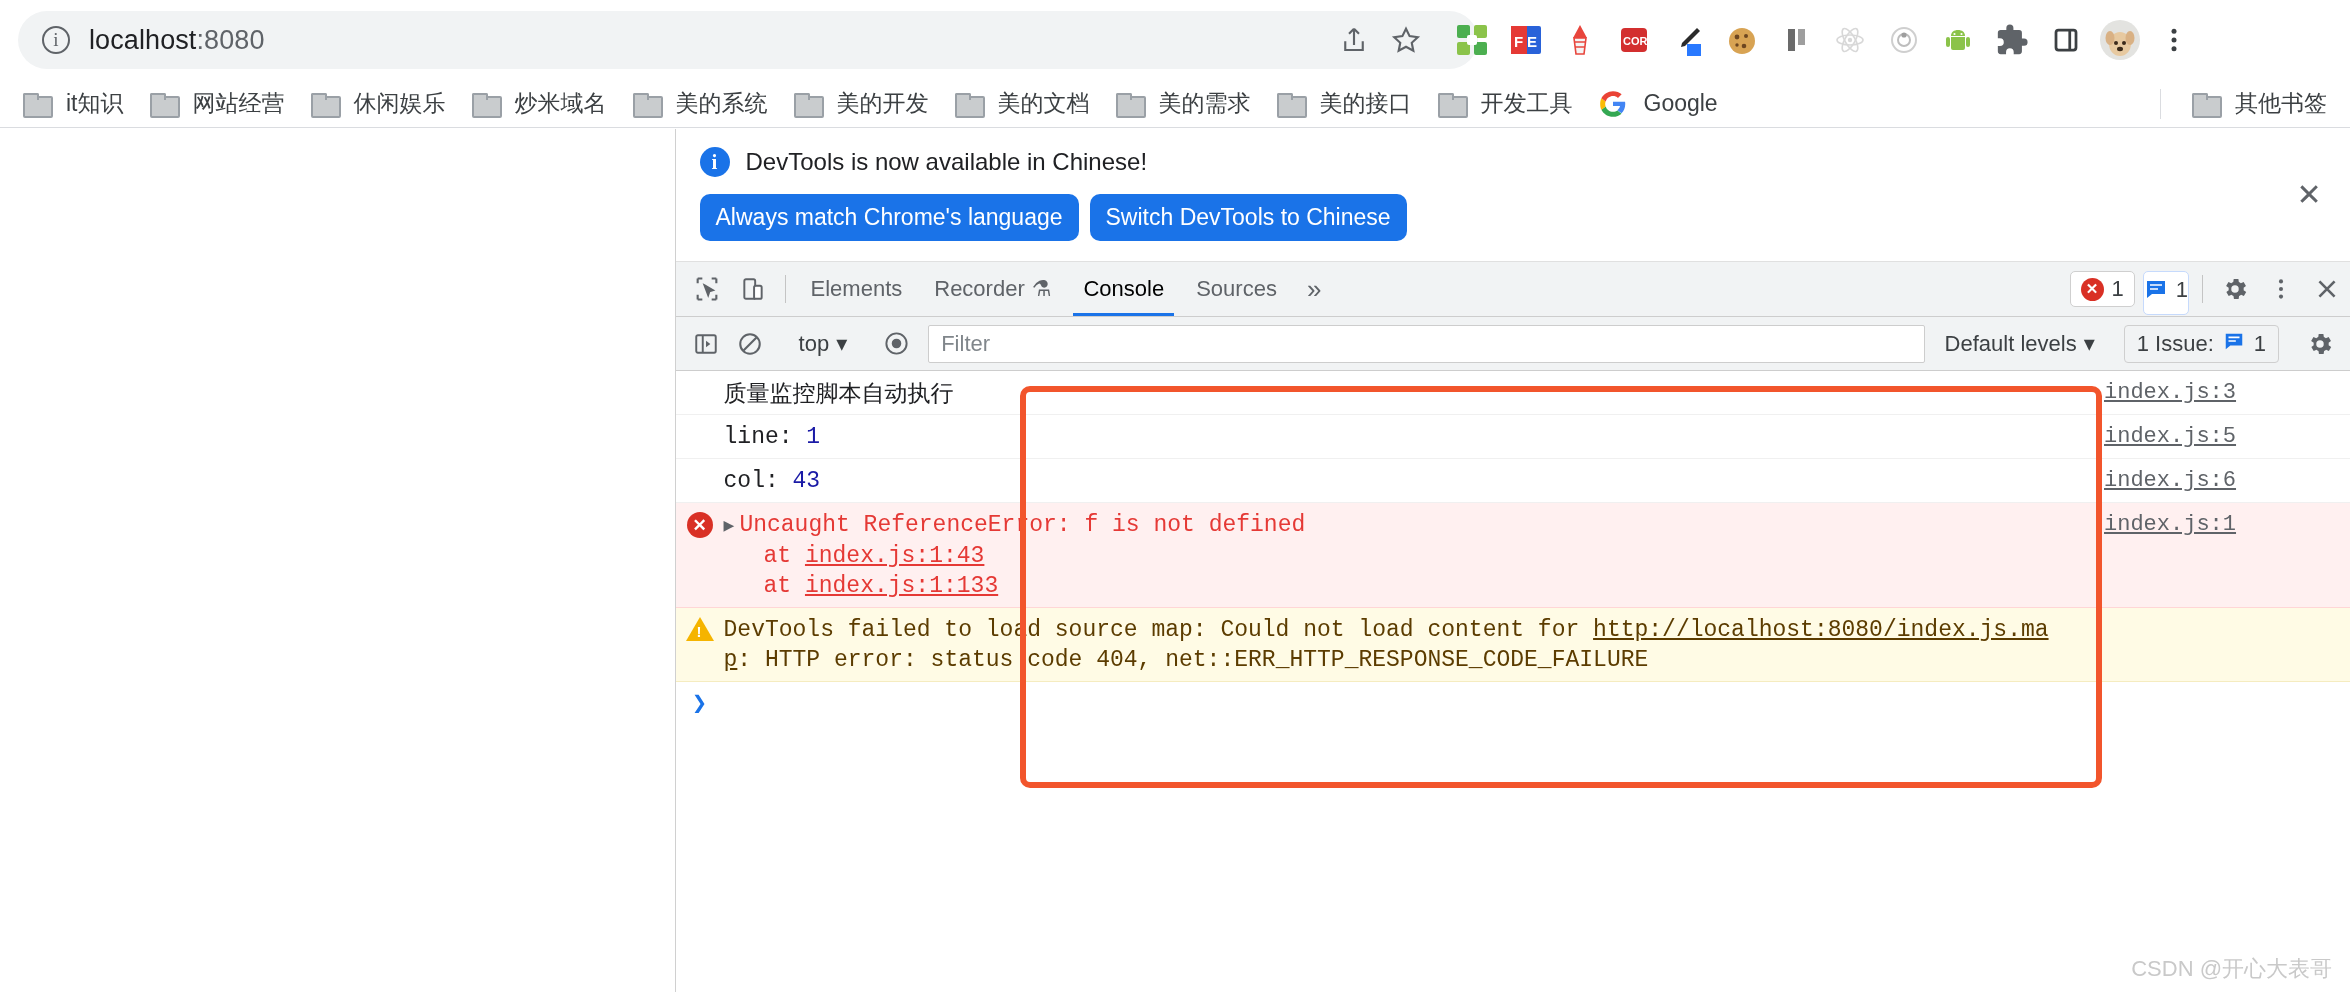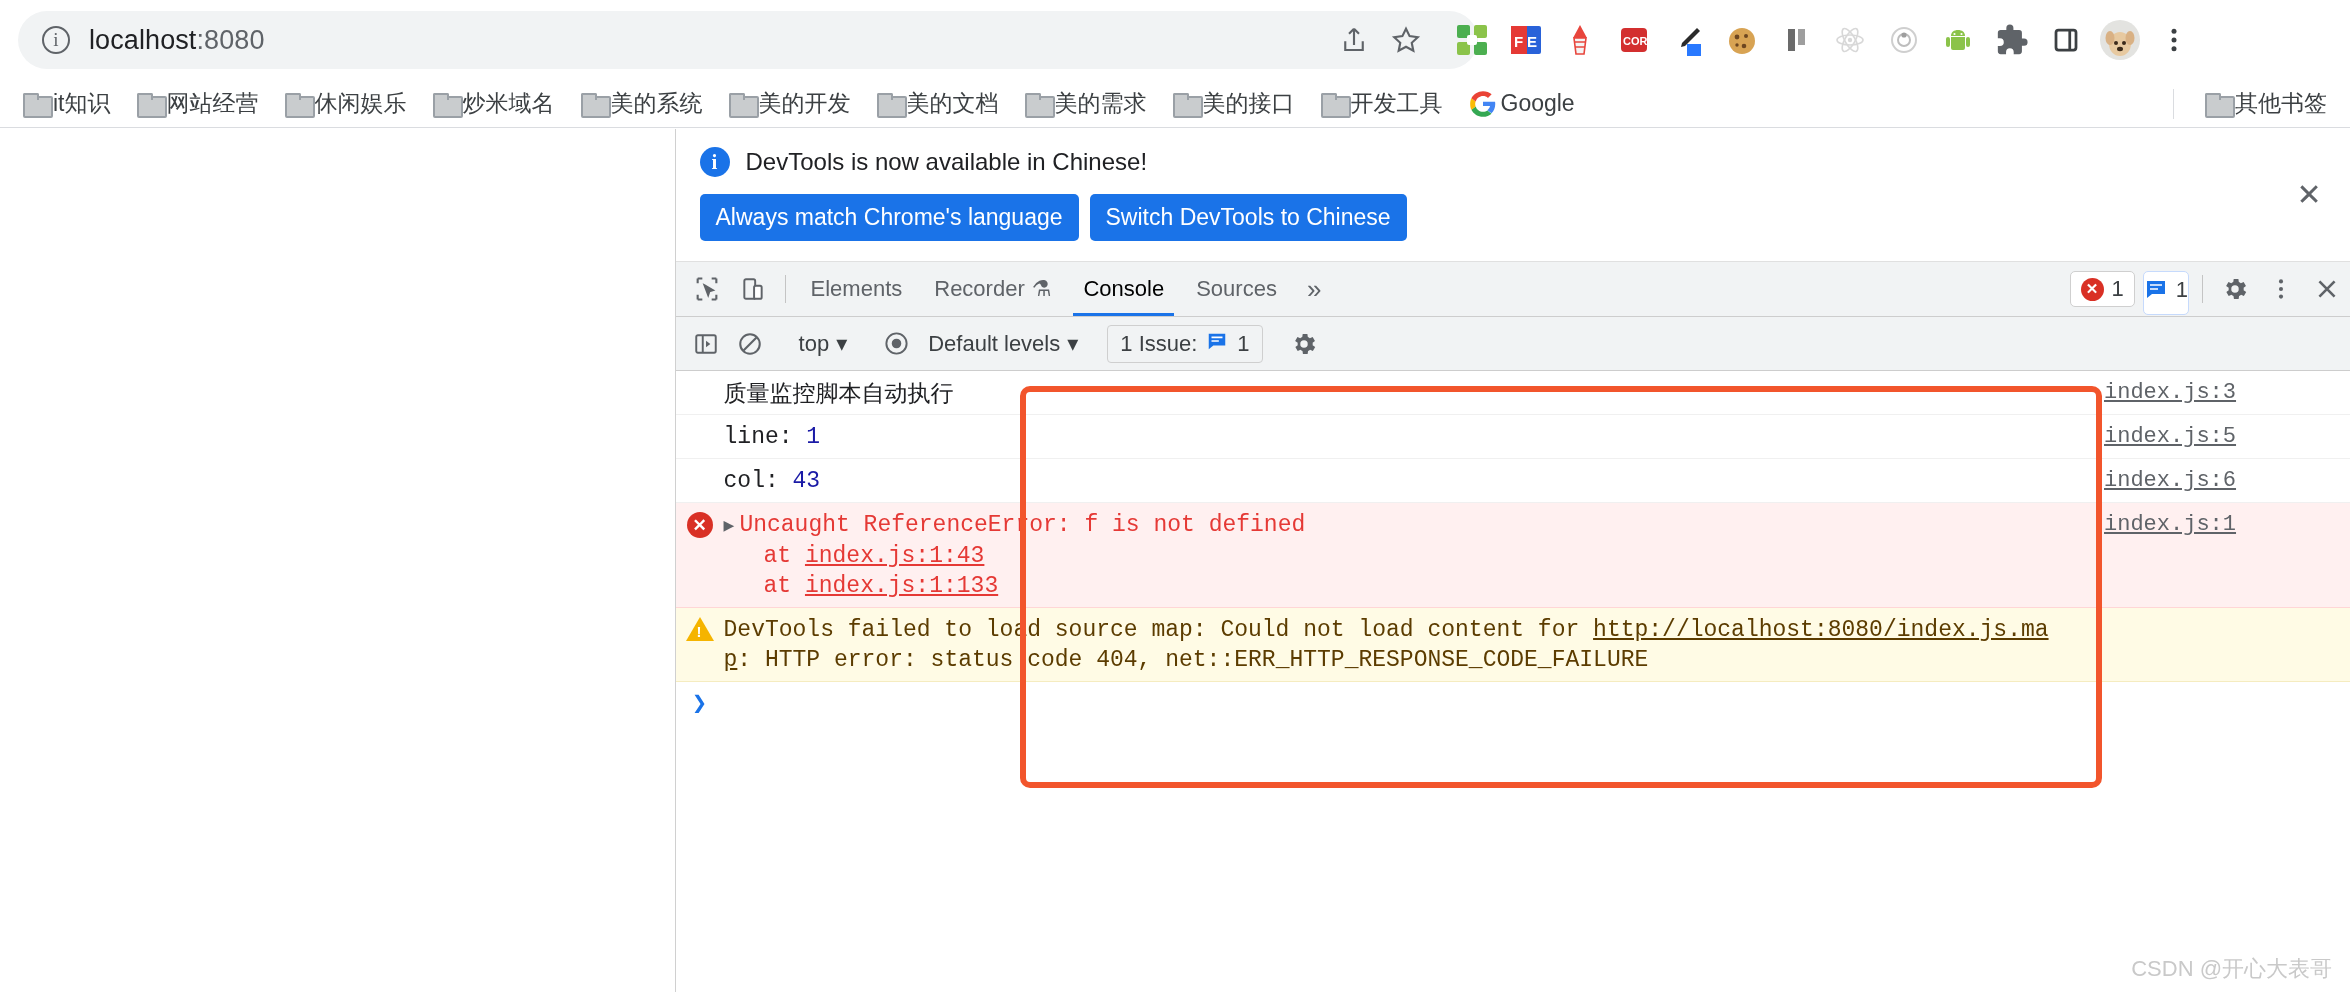--- a/index.html
+++ b/index.html
@@ -74,21 +74,21 @@
     height:48px;
     background:#ffffff;
     display:flex;
     align-items:center;
     padding:0 10px;
     position:relative;
     border-bottom:1px solid #dadce0;
   }
   .bm {
     display:flex; align-items:center;
-    gap:4px;
+    gap:17px;
     padding:4px 13px;
     border-radius:6px;
     white-space:nowrap;
   }
   .bm-label { font-size:23px; color:#3c4043; }
   .folder-ico {
     width:26px; height:21px;
     position:relative;
     flex:0 0 auto;
   }
@@ -152,21 +152,21 @@
     background:#1a73e8; color:#fff;
     display:flex; align-items:center; justify-content:center;
     font-size:21px; font-weight:bold;
     font-family:"Liberation Serif", serif;
     flex:0 0 auto;
   }
   .notice-text { font-size:24px; color:#202124; }
   .notice-row2 { display:flex; align-items:center; gap:11px; margin-top:17px; }
   .btn-primary {
     background:#1a73e8; color:#ffffff;
-    border:none; border-radius:5px;
+    border:none; border-radius:10px;
     font-size:23px;
     padding:10px 16px;
     font-family:"Liberation Sans", sans-serif;
     cursor:pointer;
     white-space:nowrap;
   }
   .btn-secondary {
     background:#ffffff; color:#202124;
     border:1px solid #c6c6c6; border-radius:5px;
     font-size:23px;
@@ -691,20 +691,21 @@
         <span>top</span>
         <span>▾</span>
       </div>
       <div class="vdiv"></div>
       <div class="cb-icon">
         <svg width="27" height="27" viewBox="0 0 24 24" fill="none" stroke="#5f6368" stroke-width="1.7">
           <circle cx="12" cy="12" r="9"></circle>
             <circle cx="12" cy="12" r="3.4" fill="#5f6368"></circle>
         </svg>
       </div>
+      <input class="filter-input" placeholder="Filter" style="">
       <div class="levels">
         <span>Default levels</span>
         <span>▾</span>
       </div>
       <div class="vdiv"></div>
       <div class="issues-chip">
         <span>1 Issue:</span>
         <span>
           <svg width="22" height="22" viewBox="0 0 24 24" fill="#1a73e8">
             <path d="M3 4h18v13H8l-5 4z"></path>

